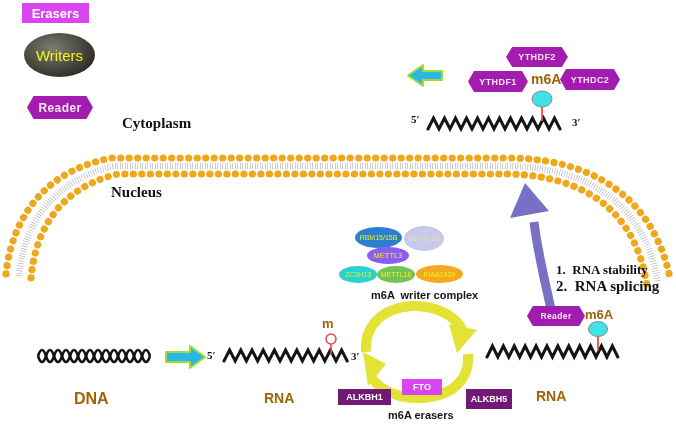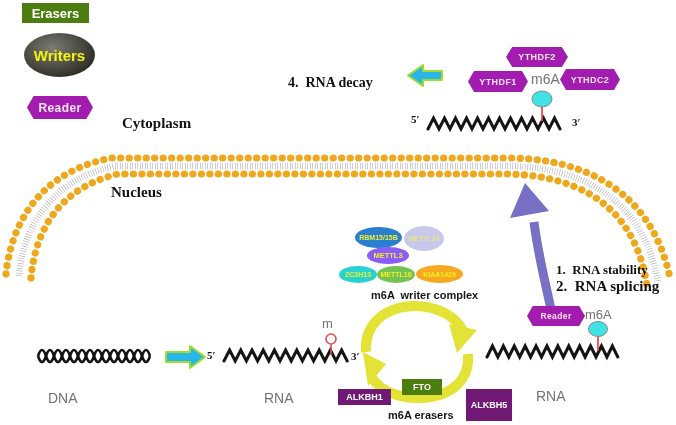--- a/index.html
+++ b/index.html
@@ -1,27 +1,27 @@
 <!DOCTYPE html>
 <html><head>
 <meta charset="utf-8">
 <style>
   html,body{margin:0;padding:0;background:#fff;}
   .stage{position:relative;width:676px;height:425px;background:#ffffff;overflow:hidden;
          font-family:"Liberation Sans",sans-serif;}
   .stage svg{position:absolute;left:0;top:0;}
   .abs{position:absolute;box-sizing:border-box;}
-  .tealbox{background:#4d7c0f;color:#ffffff;font-weight:bold;display:flex;align-items:center;justify-content:center;}
+  .tealbox{background:#d946ef;color:#ffffff;font-weight:bold;display:flex;align-items:center;justify-content:center;}
   .tealbox.faded{background:#701a75;}
   .hex{background:#a21caf;color:#fce4f8;font-weight:bold;display:flex;align-items:center;justify-content:center;
        clip-path:polygon(10% 0,90% 0,100% 50%,90% 100%,10% 100%,0 50%);letter-spacing:.4px;}
-  .ellipse{border-radius:50%;display:flex;align-items:center;justify-content:center;font-weight:bold;
+  .ellipse{border-radius:50%;display:flex;align-items:center;justify-content:center;font-weight:normal;
            color:#f0ef28;text-align:right;line-height:1;}
   .serif{font-family:"Liberation Serif",serif;font-weight:bold;color:#111;white-space:pre;}
-  .blue{color:#737373;font-weight:normal;}
+  .blue{color:#a16207;font-weight:bold;}
   .black-bold{color:#161616;font-weight:bold;white-space:pre;}
 </style>
 </head>
 <body>
 
 <div class="stage">
 
   <svg width="676" height="425" viewBox="0 0 676 425">
 
     <g>
@@ -72,36 +72,35 @@
   <div class="abs serif" style="left:122px;top:115px;font-size:15px">Cytoplasm</div>
   <div class="abs serif" style="left:111px;top:184px;font-size:15px">Nucleus</div>
 
   <div class="abs hex" style="left:506px;top:47px;width:62px;height:20px;font-size:9px">YTHDF2</div>
   <div class="abs hex" style="left:468px;top:71px;width:60px;height:21px;font-size:9px">YTHDF1</div>
   <div class="abs hex" style="left:560px;top:69px;width:60px;height:21px;font-size:9px">YTHDC2</div>
   <div class="abs blue" style="left:531px;top:71px;font-size:14px">m6A</div>
   <div class="abs serif" style="left:411px;top:113px;font-size:11px">5′</div>
   <div class="abs serif" style="left:572px;top:116px;font-size:11px">3′</div>
 
-  <div class="abs serif" style="left:288px;top:75px;font-size:14px">4.  RNA decay</div>
 
   <div class="abs ellipse" style="left:404px;top:226px;width:40px;height:25px;font-size:7px;background:#c8c8ec;color:#e9e87e">METTL14</div>
   <div class="abs ellipse" style="left:355px;top:227px;width:47px;height:21px;font-size:7px;background:#2a7fd0">RBM15/15B</div>
   <div class="abs ellipse" style="left:367px;top:247px;width:42px;height:17px;font-size:7.5px;background:#8b5cf6">METTL3</div>
   <div class="abs ellipse" style="left:339px;top:266px;width:38px;height:17px;font-size:7px;background:#28d2d2">ZC3H13</div>
   <div class="abs ellipse" style="left:377px;top:266px;width:38px;height:17px;font-size:7px;background:#74c253">METTL16</div>
   <div class="abs ellipse" style="left:416px;top:265px;width:47px;height:18px;font-size:7px;background:#f6a91e">KIAA1429</div>
   <div class="abs black-bold" style="left:371px;top:289px;font-size:11px">m6A  writer complex</div>
 
   <div class="abs tealbox" style="left:402px;top:379px;width:40px;height:16px;font-size:9px">FTO</div>
   <div class="abs tealbox faded" style="left:338px;top:389px;width:53px;height:16px;font-size:9px">ALKBH1</div>
-  <div class="abs tealbox faded" style="left:466px;top:389px;width:46px;height:32px;font-size:9px">ALKBH5</div>
+  <div class="abs tealbox faded" style="left:466px;top:389px;width:46px;height:20px;font-size:9px">ALKBH5</div>
   <div class="abs black-bold" style="left:388px;top:409px;font-size:11px">m6A erasers</div>
 
-  <div class="abs blue" style="left:48px;top:390px;font-size:14px">DNA</div>
+  <div class="abs blue" style="left:74px;top:390px;font-size:16px">DNA</div>
   <div class="abs serif" style="left:207px;top:349px;font-size:11px">5′</div>
   <div class="abs serif" style="left:351px;top:350px;font-size:11px">3′</div>
   <div class="abs blue" style="left:322px;top:316px;font-size:13px">m</div>
   <div class="abs blue" style="left:264px;top:390px;font-size:14px">RNA</div>
 
   <div class="abs hex" style="left:527px;top:306px;width:58px;height:20px;font-size:8.5px">Reader</div>
   <div class="abs blue" style="left:585px;top:307px;font-size:13px">m6A</div>
   <div class="abs blue" style="left:536px;top:388px;font-size:14px">RNA</div>
 
   <div class="abs serif" style="left:556px;top:262px;font-size:13px">1.  RNA stability</div>

